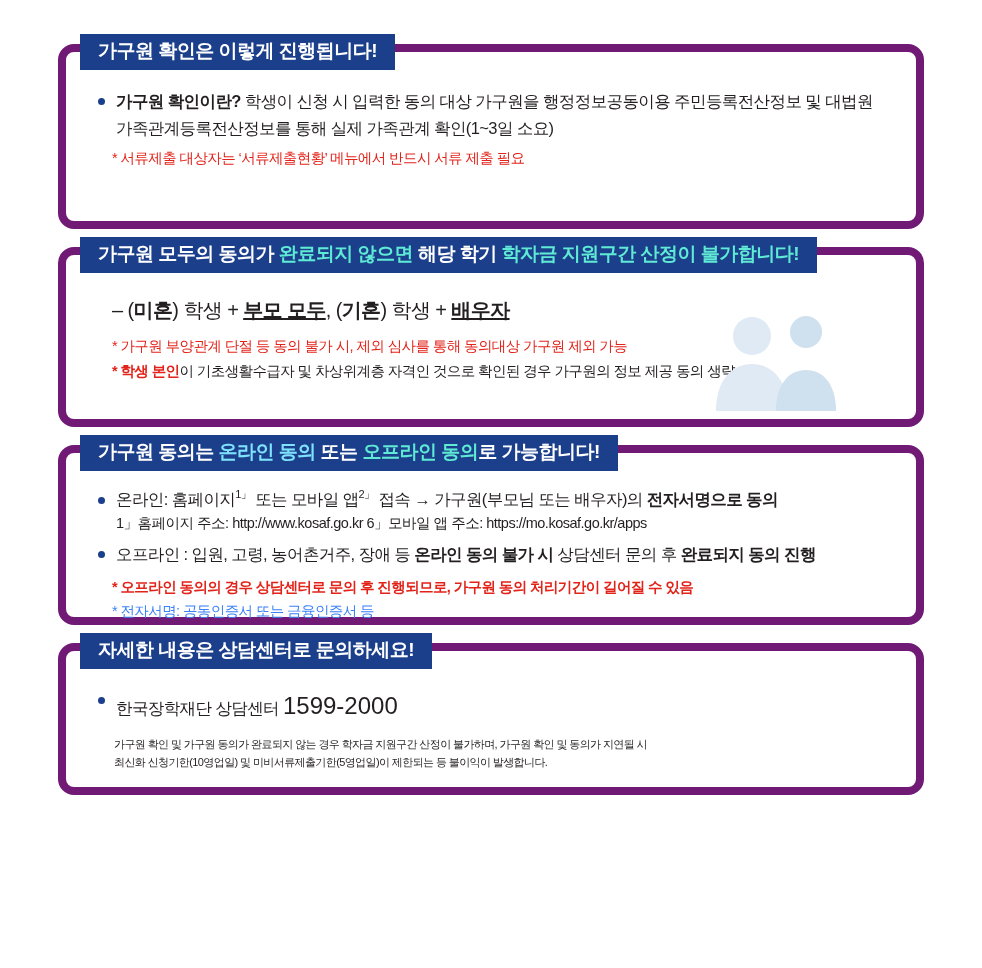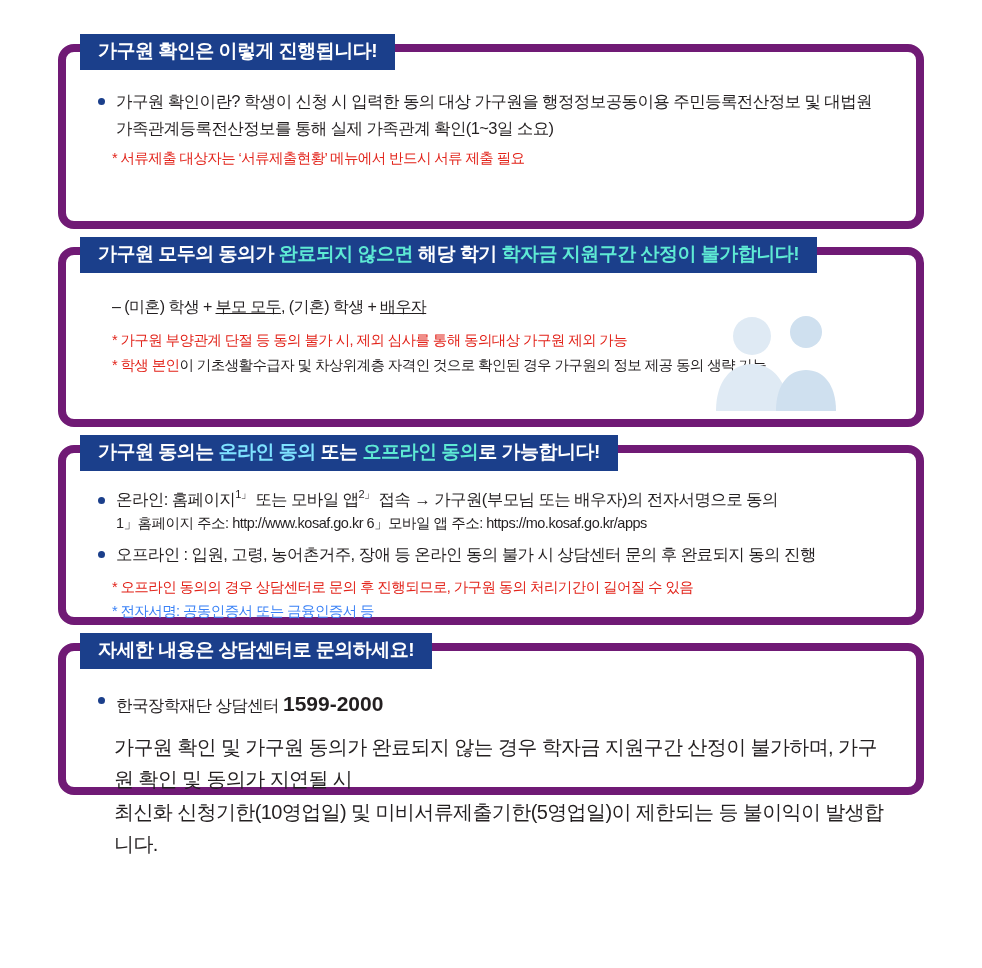--- a/index.html
+++ b/index.html
@@ -79,33 +79,33 @@
     content: "";
     position: absolute;
     left: 2px;
     top: 10px;
     width: 7px;
     height: 7px;
     border-radius: 50%;
     background: #1b3f8b;
   }
 
-  .b { font-weight: normal; }
+  .b { font-weight: bold; }
   .u { text-decoration: underline; }
 
   .note {
     font-size: 14.5px;
     letter-spacing: -0.6px;
     line-height: 1.55;
     color: #e2231a;
     margin: 6px 0 0 16px;
   }
   .note.dark { color: #3b82f6; }
   .sub {
-    font-size: 16px;
+    font-size: 20px;
     letter-spacing: -0.6px;
     line-height: 1.5;
     margin: 2px 0 0 16px;
   }
 
   
   #sec1 .box { width: 866px; height: 185px; }
   #sec1 .bar { position: absolute; left: 14px; top: -18px; }
   #sec1 .box-inner { padding-top: 36px; }
 
@@ -135,23 +135,23 @@
     z-index: 0;
   }
 
   .line-sm {
     font-size: 14.5px;
     letter-spacing: -0.5px;
     line-height: 1.5;
   }
   .tight { line-height: 1.45; }
   .mt2 { margin-top: 2px; }
-  .phone { font-size: 21px; font-weight: bold; letter-spacing: 0px; }
+  .phone { font-size: 24px; font-weight: normal; letter-spacing: 0px; }
   .para {
-    font-size: 20px;
+    font-size: 11px;
     letter-spacing: -0.6px;
     line-height: 1.62;
     margin: 10px 0 0 18px;
   }
   sup.ref {
     font-size: 11px;
     vertical-align: super;
   }
 </style>
 </head>

